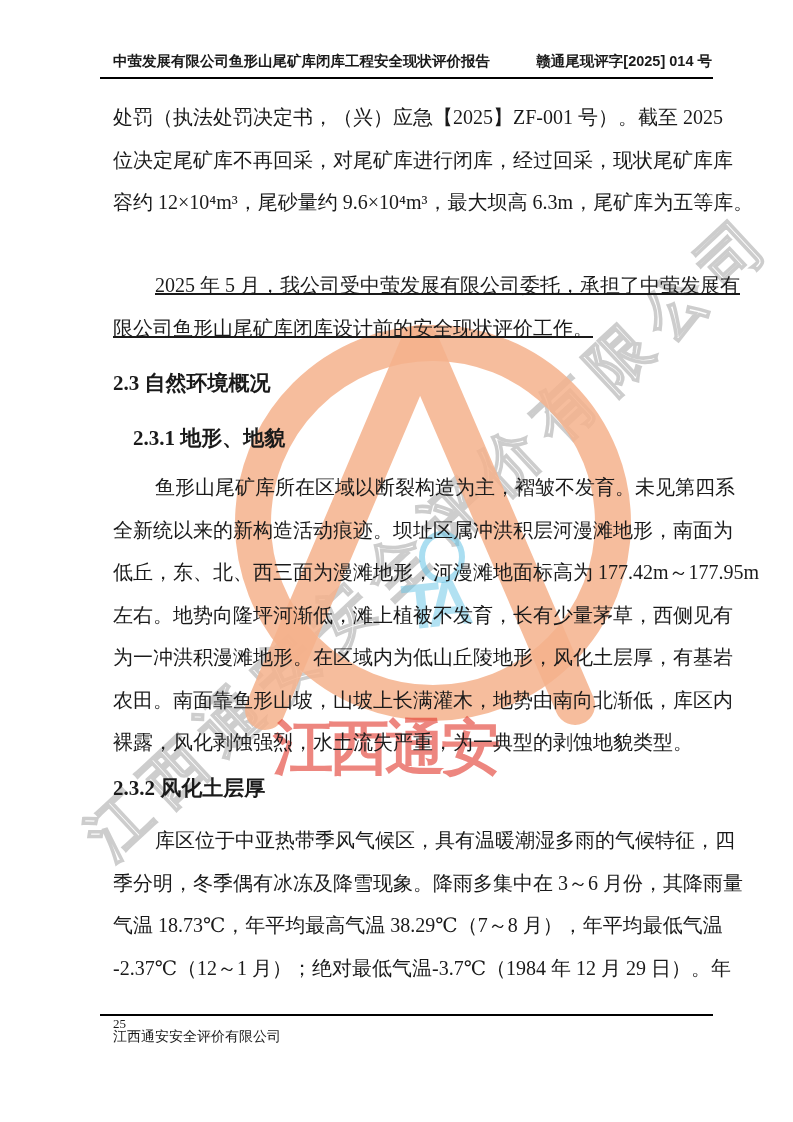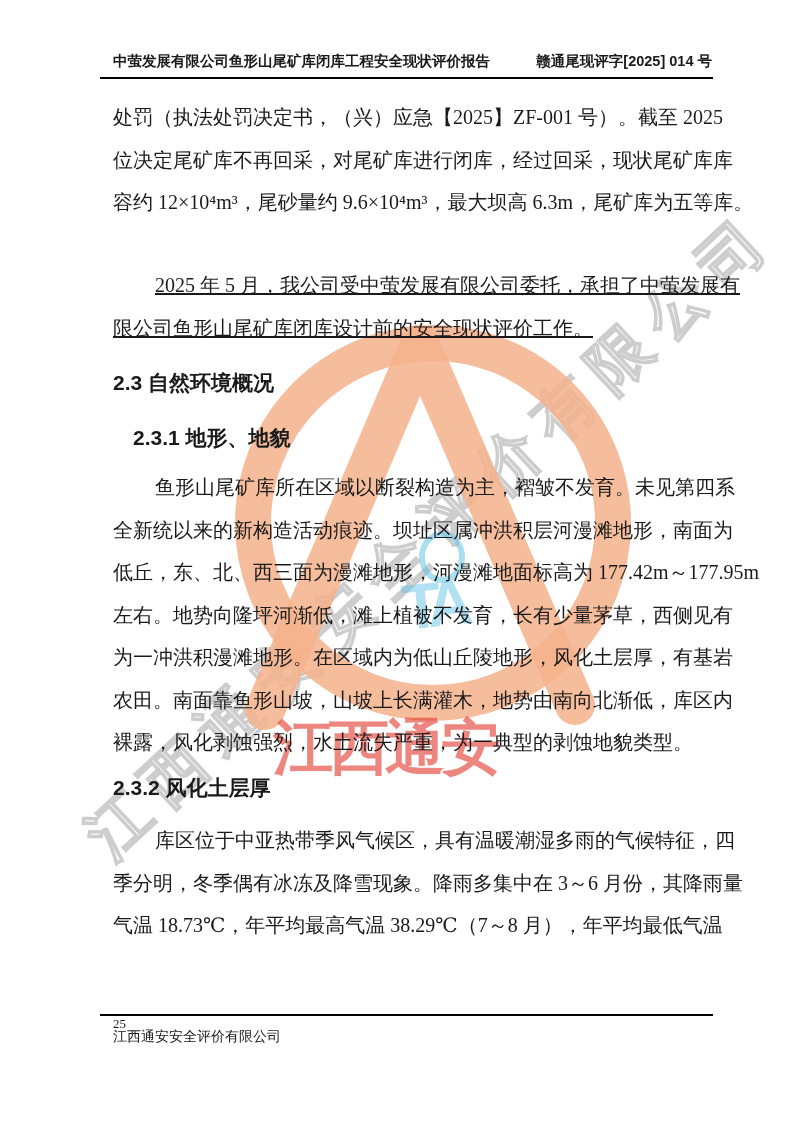--- a/index.html
+++ b/index.html
@@ -45,21 +45,21 @@
   .frule{top:1014px;}
 
   .plines{left:113px;width:599px;}
   .tline{
     height:42.5px;line-height:42.5px;font-size:20px;
     text-align:justify;text-align-last:justify;white-space:nowrap;
   }
   .tline.last{text-align-last:left;}
   .tline.ind{text-indent:42px;}
 
-  .heading{left:113px;width:599px;font-size:21px;line-height:24px;}
+  .heading{left:113px;width:599px;font-size:21px;line-height:24px;font-family:Liberation Serif, serif;}
   .h1{top:371px;}
   .h2{top:426px;margin-left:20px;}
   .h3{top:776px;}
   .p1{top:96px;}
   .p2{top:264px;text-decoration:underline;}
   .p3{top:466px;}
   .p4{top:819px;}
 
   .page-num{top:1016px;left:113px;width:587px;text-align:left;font-size:13px;}
   .footer-company{top:1028px;left:113px;font-size:14px;}
@@ -113,19 +113,20 @@
         <div class="tline">农田。南面靠鱼形山坡，山坡上长满灌木，地势由南向北渐低，库区内</div>
         <div class="tline last">裸露，风化剥蚀强烈，水土流失严重，为一典型的剥蚀地貌类型。</div>
       </div>
 
     <div class="abs heading h3 gothic">2.3.2 风化土层厚</div>
 
     <div class="abs plines p4">
         <div class="tline ind">库区位于中亚热带季风气候区，具有温暖潮湿多雨的气候特征，四</div>
         <div class="tline">季分明，冬季偶有冰冻及降雪现象。降雨多集中在 3～6 月份，其降雨量</div>
         <div class="tline">气温 18.73℃，年平均最高气温 38.29℃（7～8 月），年平均最低气温</div>
+        <div class="tline">-2.37℃（12～1 月）；绝对最低气温-3.7℃（1984 年 12 月 29 日）。年</div>
       </div>
 
     <div class="abs rule frule"></div>
     <div class="abs page-num">25</div>
     <div class="abs footer-company">江西通安安全评价有限公司</div>
   </div>
 </div>
 
 </body></html>

